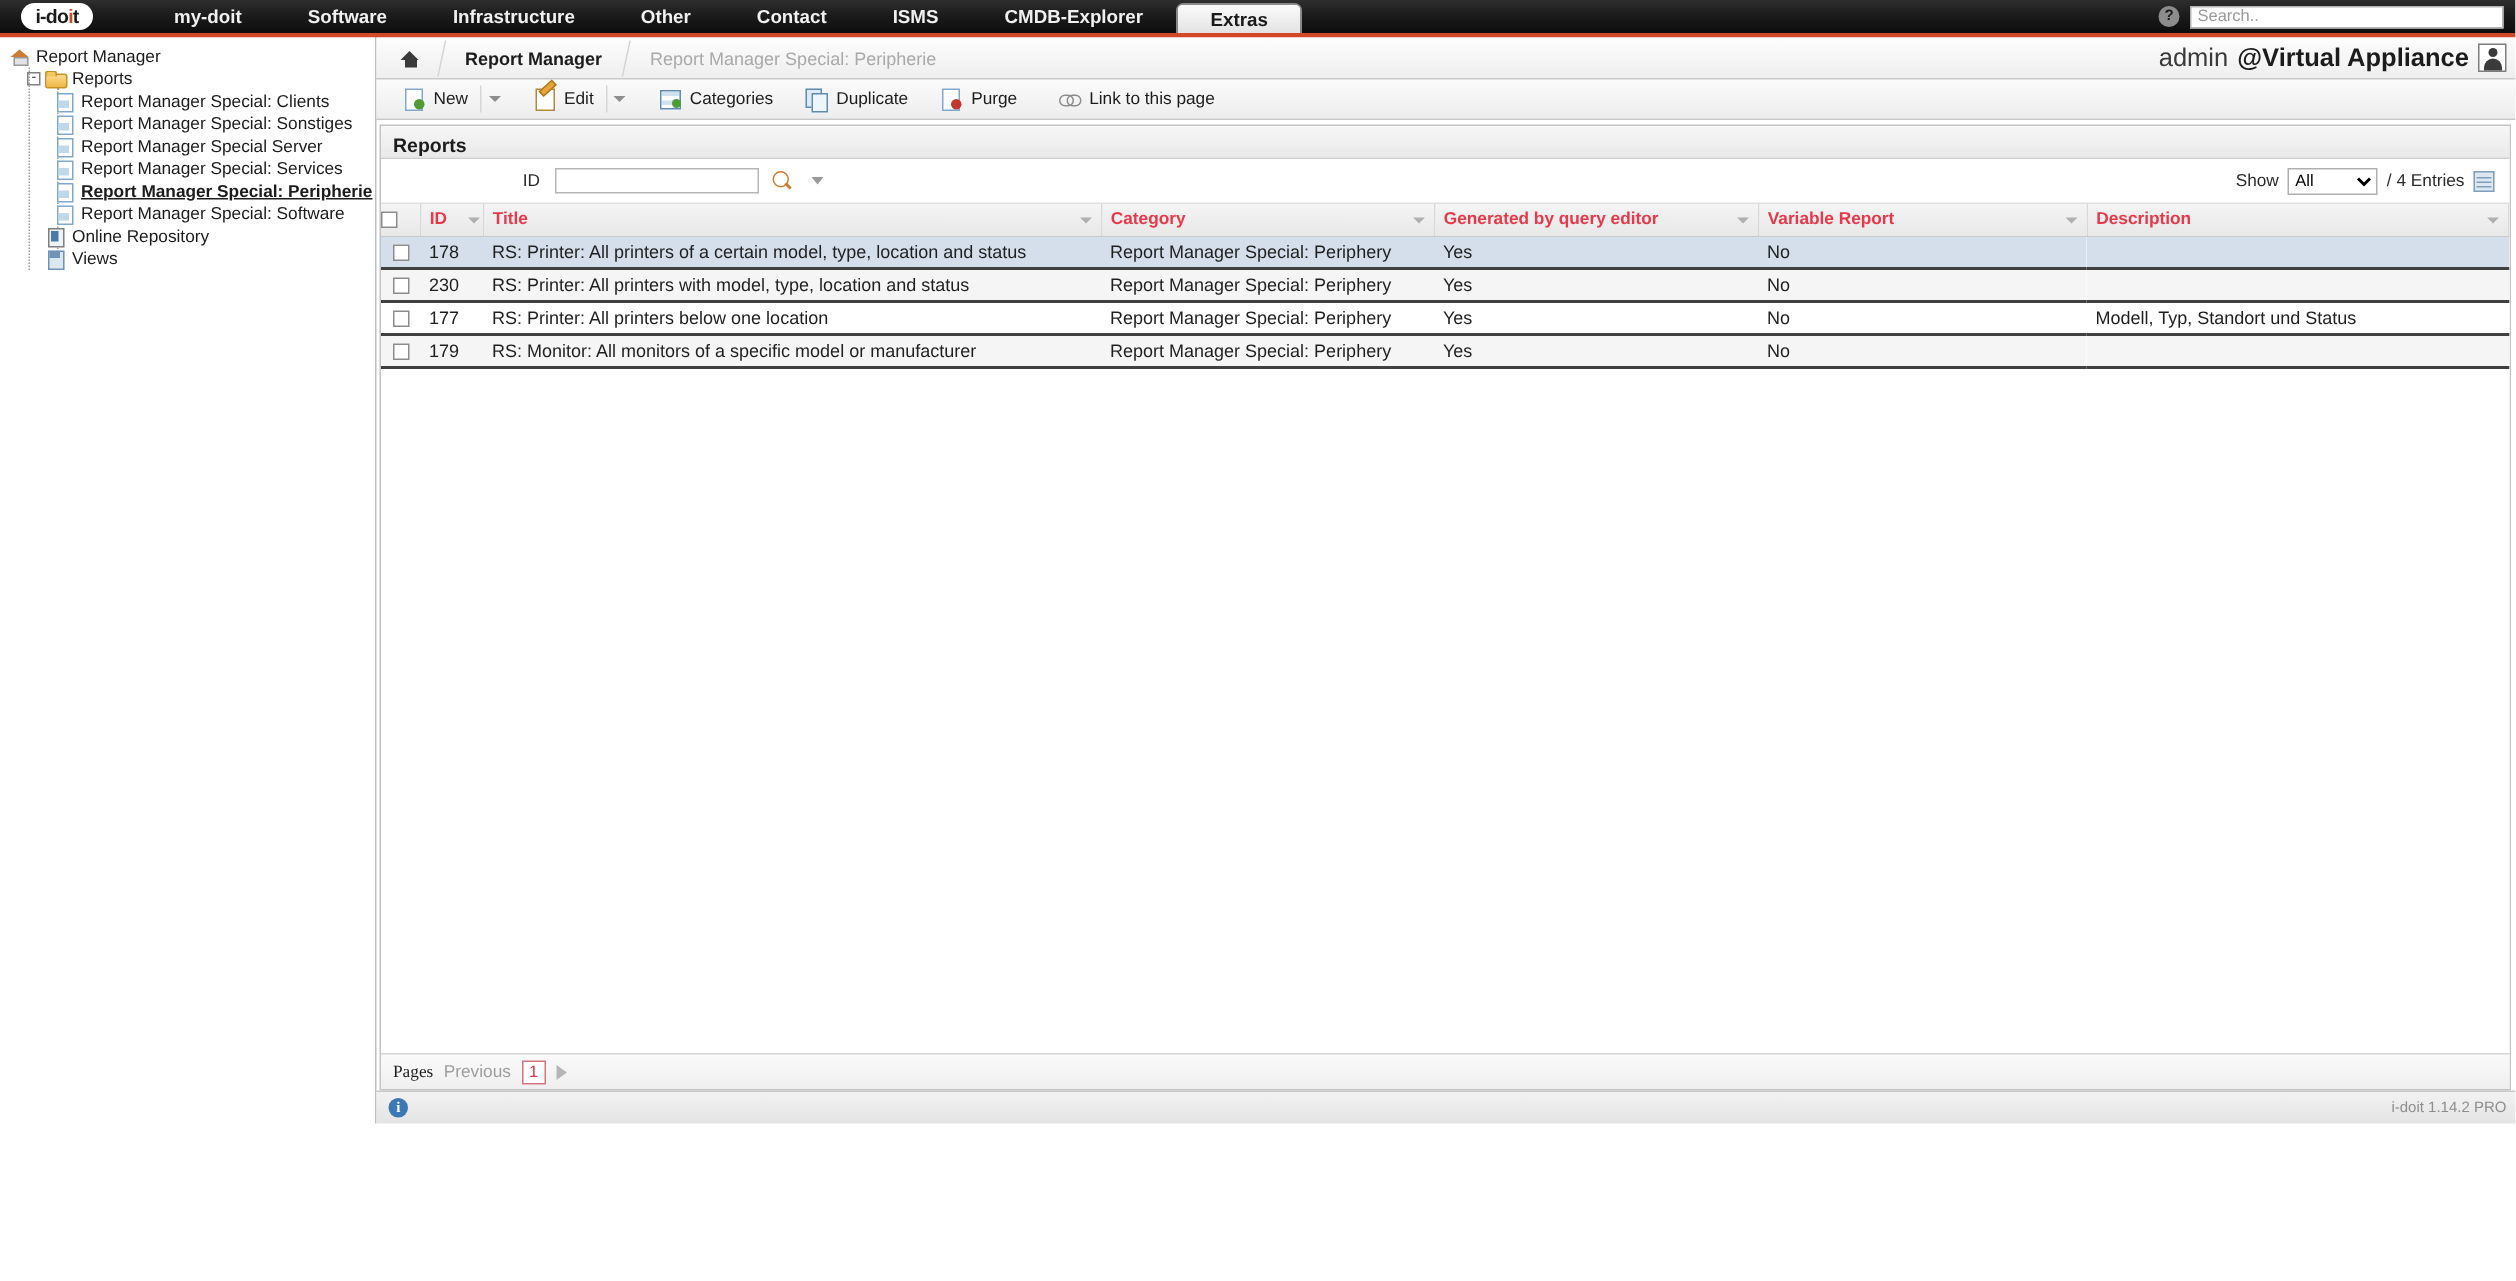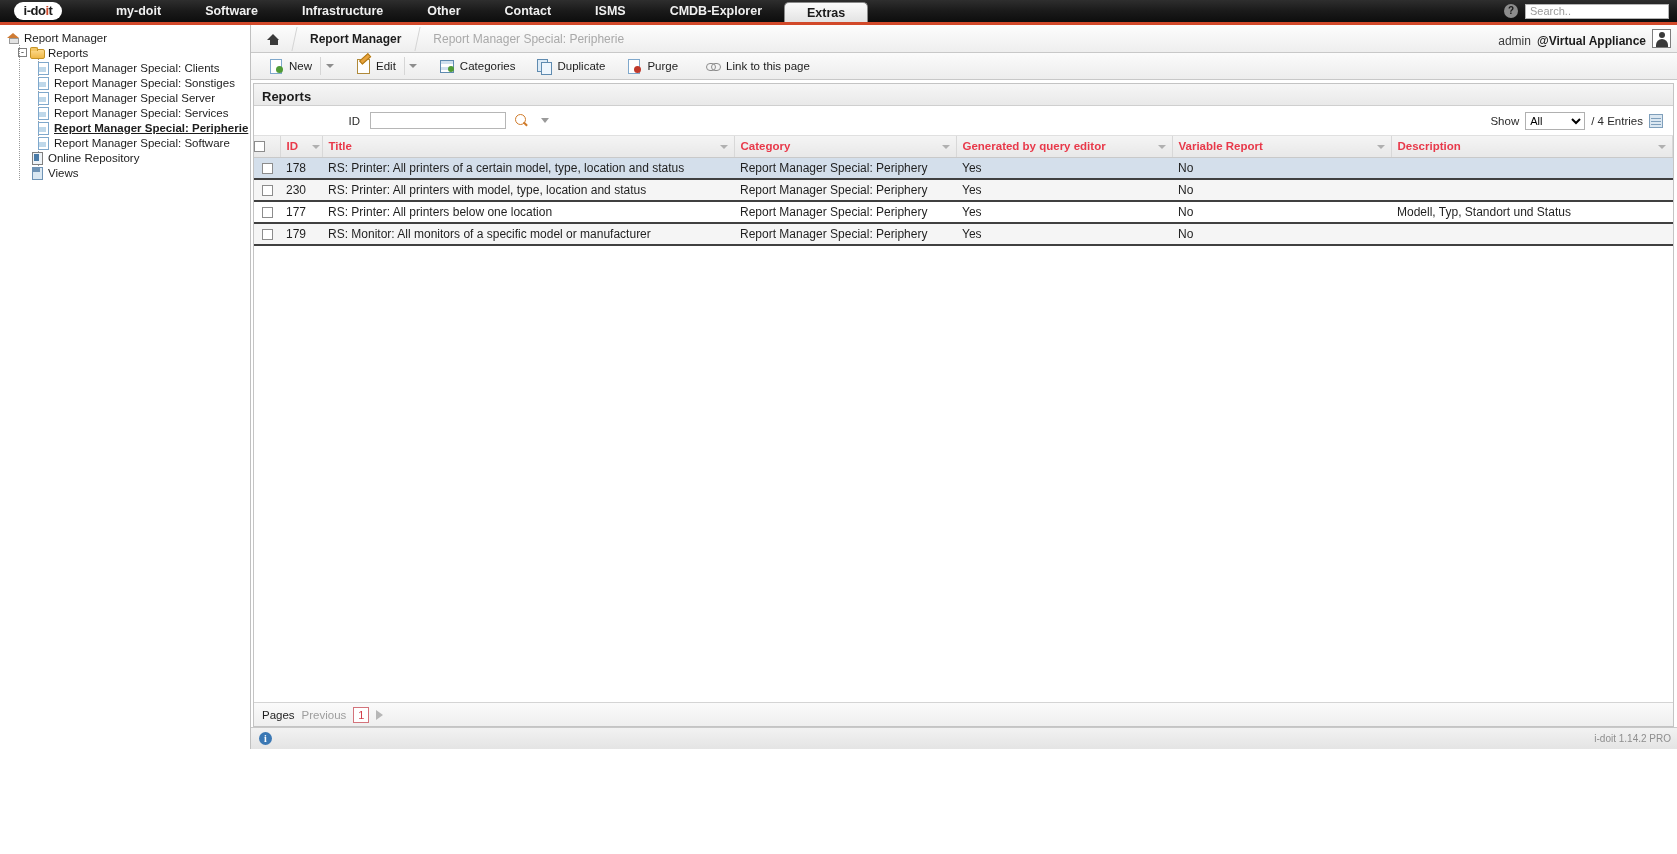--- a/index.html
+++ b/index.html
@@ -71,21 +71,21 @@
     border-radius: 50%;
     background: #8c8c8c;
     color: #1a1a1a;
     font-size: 10px;
     font-weight: bold;
     display: flex; align-items: center; justify-content: center;
     line-height: 1;
     cursor: pointer;
   }
   #search-input {
-    width: 144px;
+    width: 209px;
     height: 15px;
     border: 1px solid #b4b4b4;
     background: #fff;
     font-size: 11px;
     font-family: "Liberation Sans", sans-serif;
     padding: 0 4px;
     color: #333;
   }
   #search-input::placeholder { color: #9a9a9a; }
 
@@ -262,23 +262,23 @@
     border-bottom: 6px solid #3a3a3a;
   }
   .home-glyph::after {
     content: "";
     position: absolute; left: 2.5px; top: 6px;
     width: 8px; height: 6px;
     background: #3a3a3a;
   }
   #crumb-right {
     margin-left: auto;
-    display: flex; align-items: flex-end;
+    display: flex; align-items: flex-start;
     gap: 6px; padding-right: 6px;
-    font-size: 12px;
+    font-size: 17px;
   }
   #user-name { color: #3a3a3a; }
   #user-instance { font-weight: bold; color: #1c1c1c; }
   #avatar {
     width: 19px; height: 19px;
     background: #ffffff;
     border: 1px solid #7d7d7d;
     position: relative;
     overflow: hidden;
     cursor: pointer;
@@ -566,21 +566,21 @@
   #pagesbar {
     height: 24px;
     border-top: 1px solid #d4d4d4;
     background: linear-gradient(to bottom,#fafafa,#efefef);
     display: flex;
     align-items: center;
     gap: 7px;
     padding-left: 8px;
     font-size: 11.5px;
   }
-  #pages-label { color: #1f1f1f; }
+  #pages-label { color: #1f1f1f; font-family: Liberation Serif, serif; }
   #prev-link { color: #9d9d9d; cursor: pointer; }
   .page-num {
     border: 1px solid #d3737b;
     color: #d23a46;
     padding: 0px 4px;
     line-height: 14px;
     font-size: 11px;
     cursor: pointer;
     background: #fff;
   }

